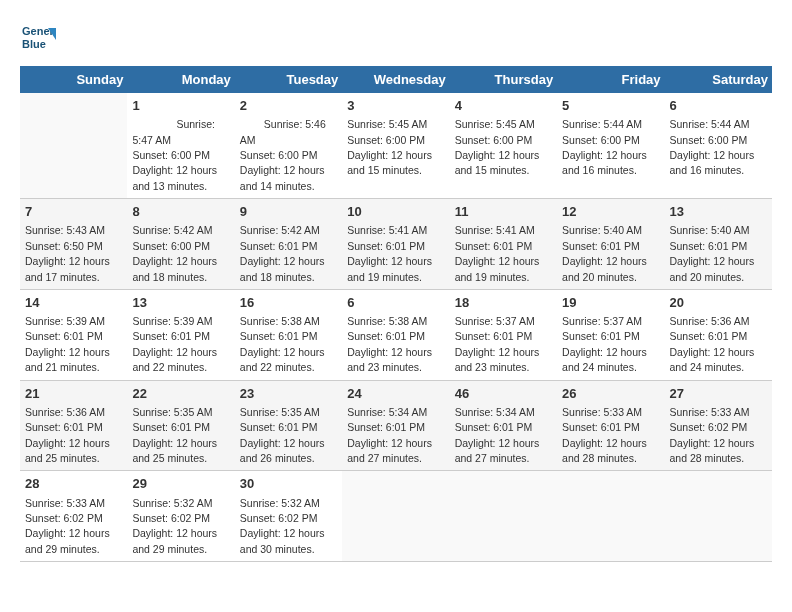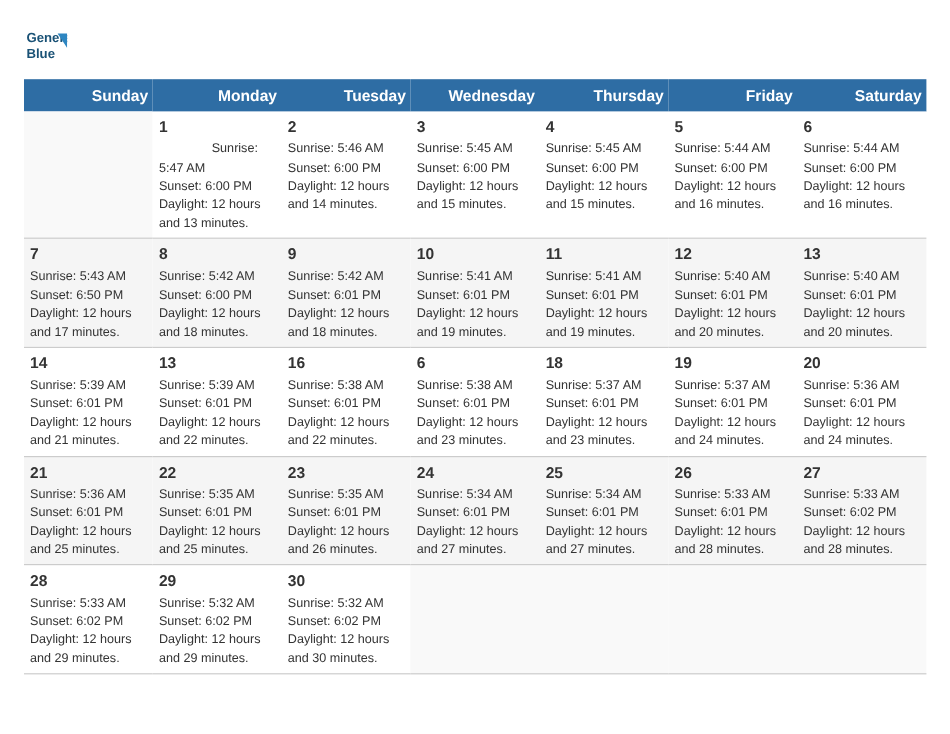--- a/index.html
+++ b/index.html
@@ -120,21 +120,21 @@
         <th>Saturday</th>
       </tr>
   </thead>
   <tbody id="calendar-body">
   <tr>
         <td class="empty-cell"></td>
         <td><span class="day-num">1</span><span class="day-info" style="white-space: pre-line; margin-left: 44px;">Sunrise: 5:47 AM
 Sunset: 6:00 PM
 Daylight: 12 hours
 and 13 minutes.</span></td>
-        <td><span class="day-num">2</span><span class="day-info" style="white-space: pre-line;">Sunrise: 5:46 AM
+        <td><span class="day-num">2</span><span class="day-info" style="white-space: pre-line; margin-left: 24px;">Sunrise: 5:46 AM
 Sunset: 6:00 PM
 Daylight: 12 hours
 and 14 minutes.</span></td>
         <td><span class="day-num">3</span><span class="day-info" style="white-space: pre-line;">Sunrise: 5:45 AM
 Sunset: 6:00 PM
 Daylight: 12 hours
 and 15 minutes.</span></td>
         <td><span class="day-num">4</span><span class="day-info" style="white-space: pre-line;">Sunrise: 5:45 AM
 Sunset: 6:00 PM
 Daylight: 12 hours
@@ -218,21 +218,21 @@
 Daylight: 12 hours
 and 25 minutes.</span></td>
         <td><span class="day-num">23</span><span class="day-info" style="white-space: pre-line;">Sunrise: 5:35 AM
 Sunset: 6:01 PM
 Daylight: 12 hours
 and 26 minutes.</span></td>
         <td><span class="day-num">24</span><span class="day-info" style="white-space: pre-line;">Sunrise: 5:34 AM
 Sunset: 6:01 PM
 Daylight: 12 hours
 and 27 minutes.</span></td>
-        <td><span class="day-num">25</span><span class="day-info" style="white-space: pre-line;">Sunrise: 5:34 AM
+        <td><span class="day-num">46</span><span class="day-info" style="white-space: pre-line;">Sunrise: 5:34 AM
 Sunset: 6:01 PM
 Daylight: 12 hours
 and 27 minutes.</span></td>
         <td><span class="day-num">26</span><span class="day-info" style="white-space: pre-line;">Sunrise: 5:33 AM
 Sunset: 6:01 PM
 Daylight: 12 hours
 and 28 minutes.</span></td>
         <td><span class="day-num">27</span><span class="day-info" style="white-space: pre-line;">Sunrise: 5:33 AM
 Sunset: 6:02 PM
 Daylight: 12 hours

